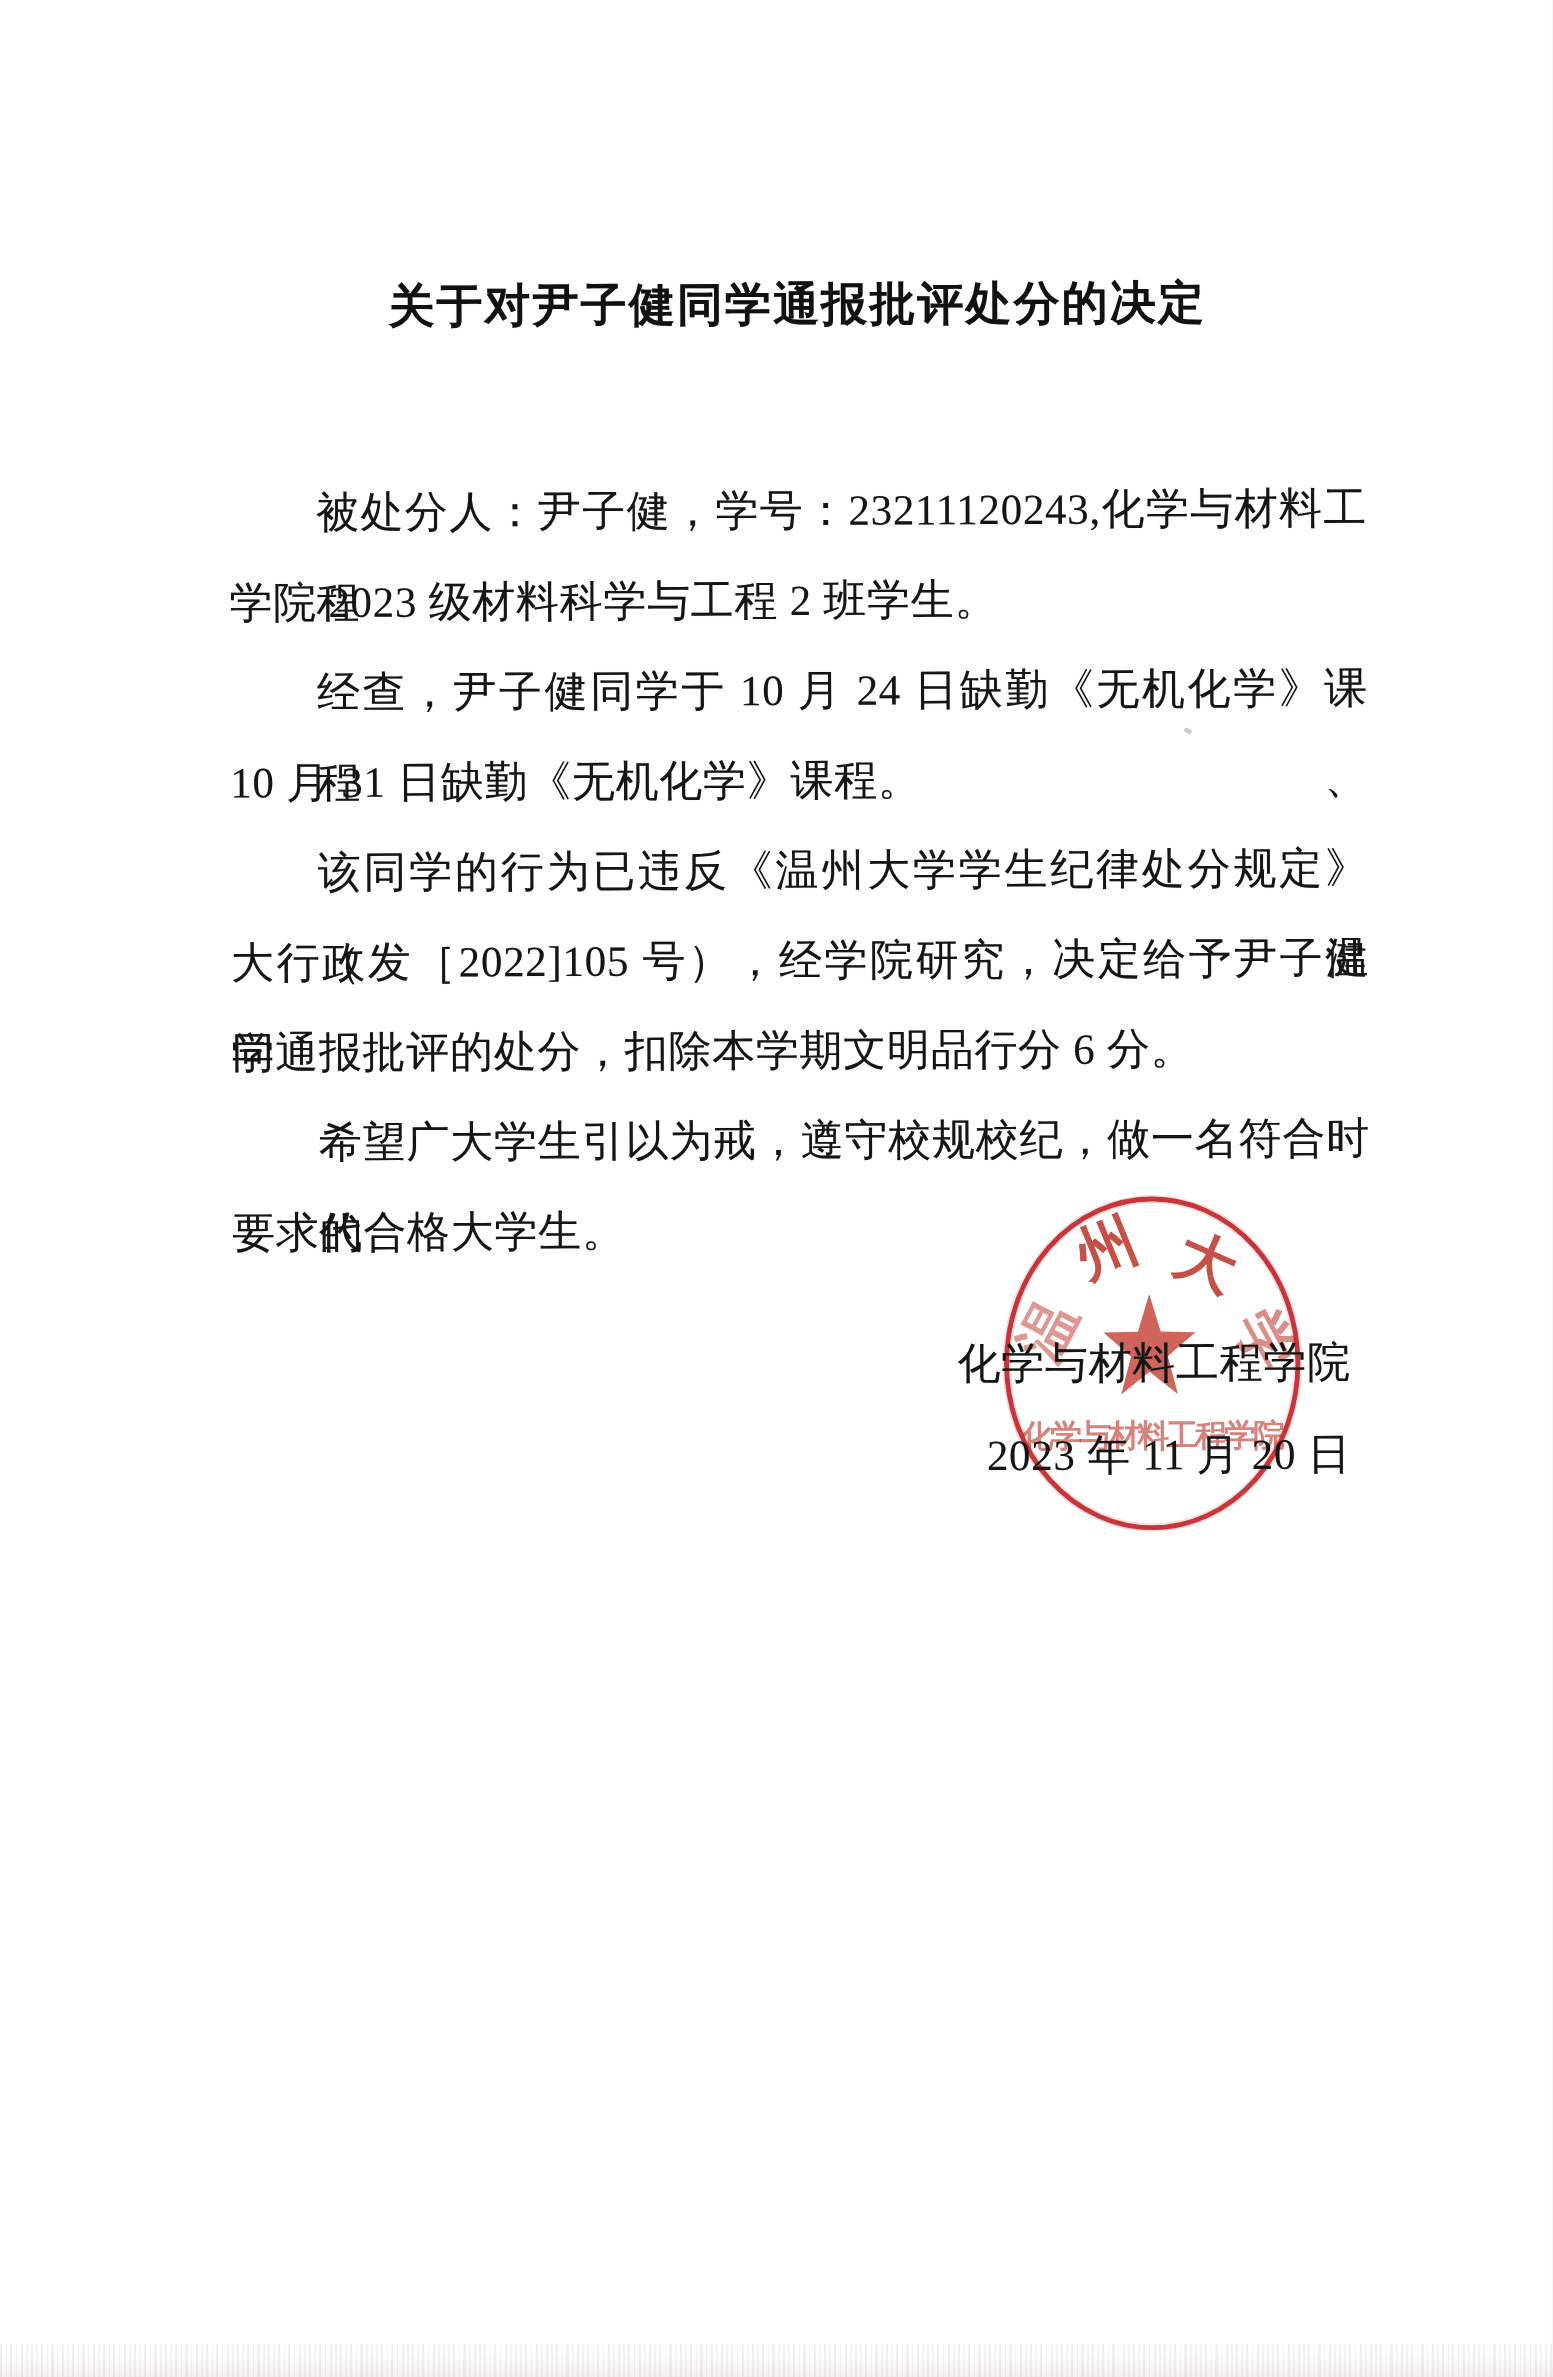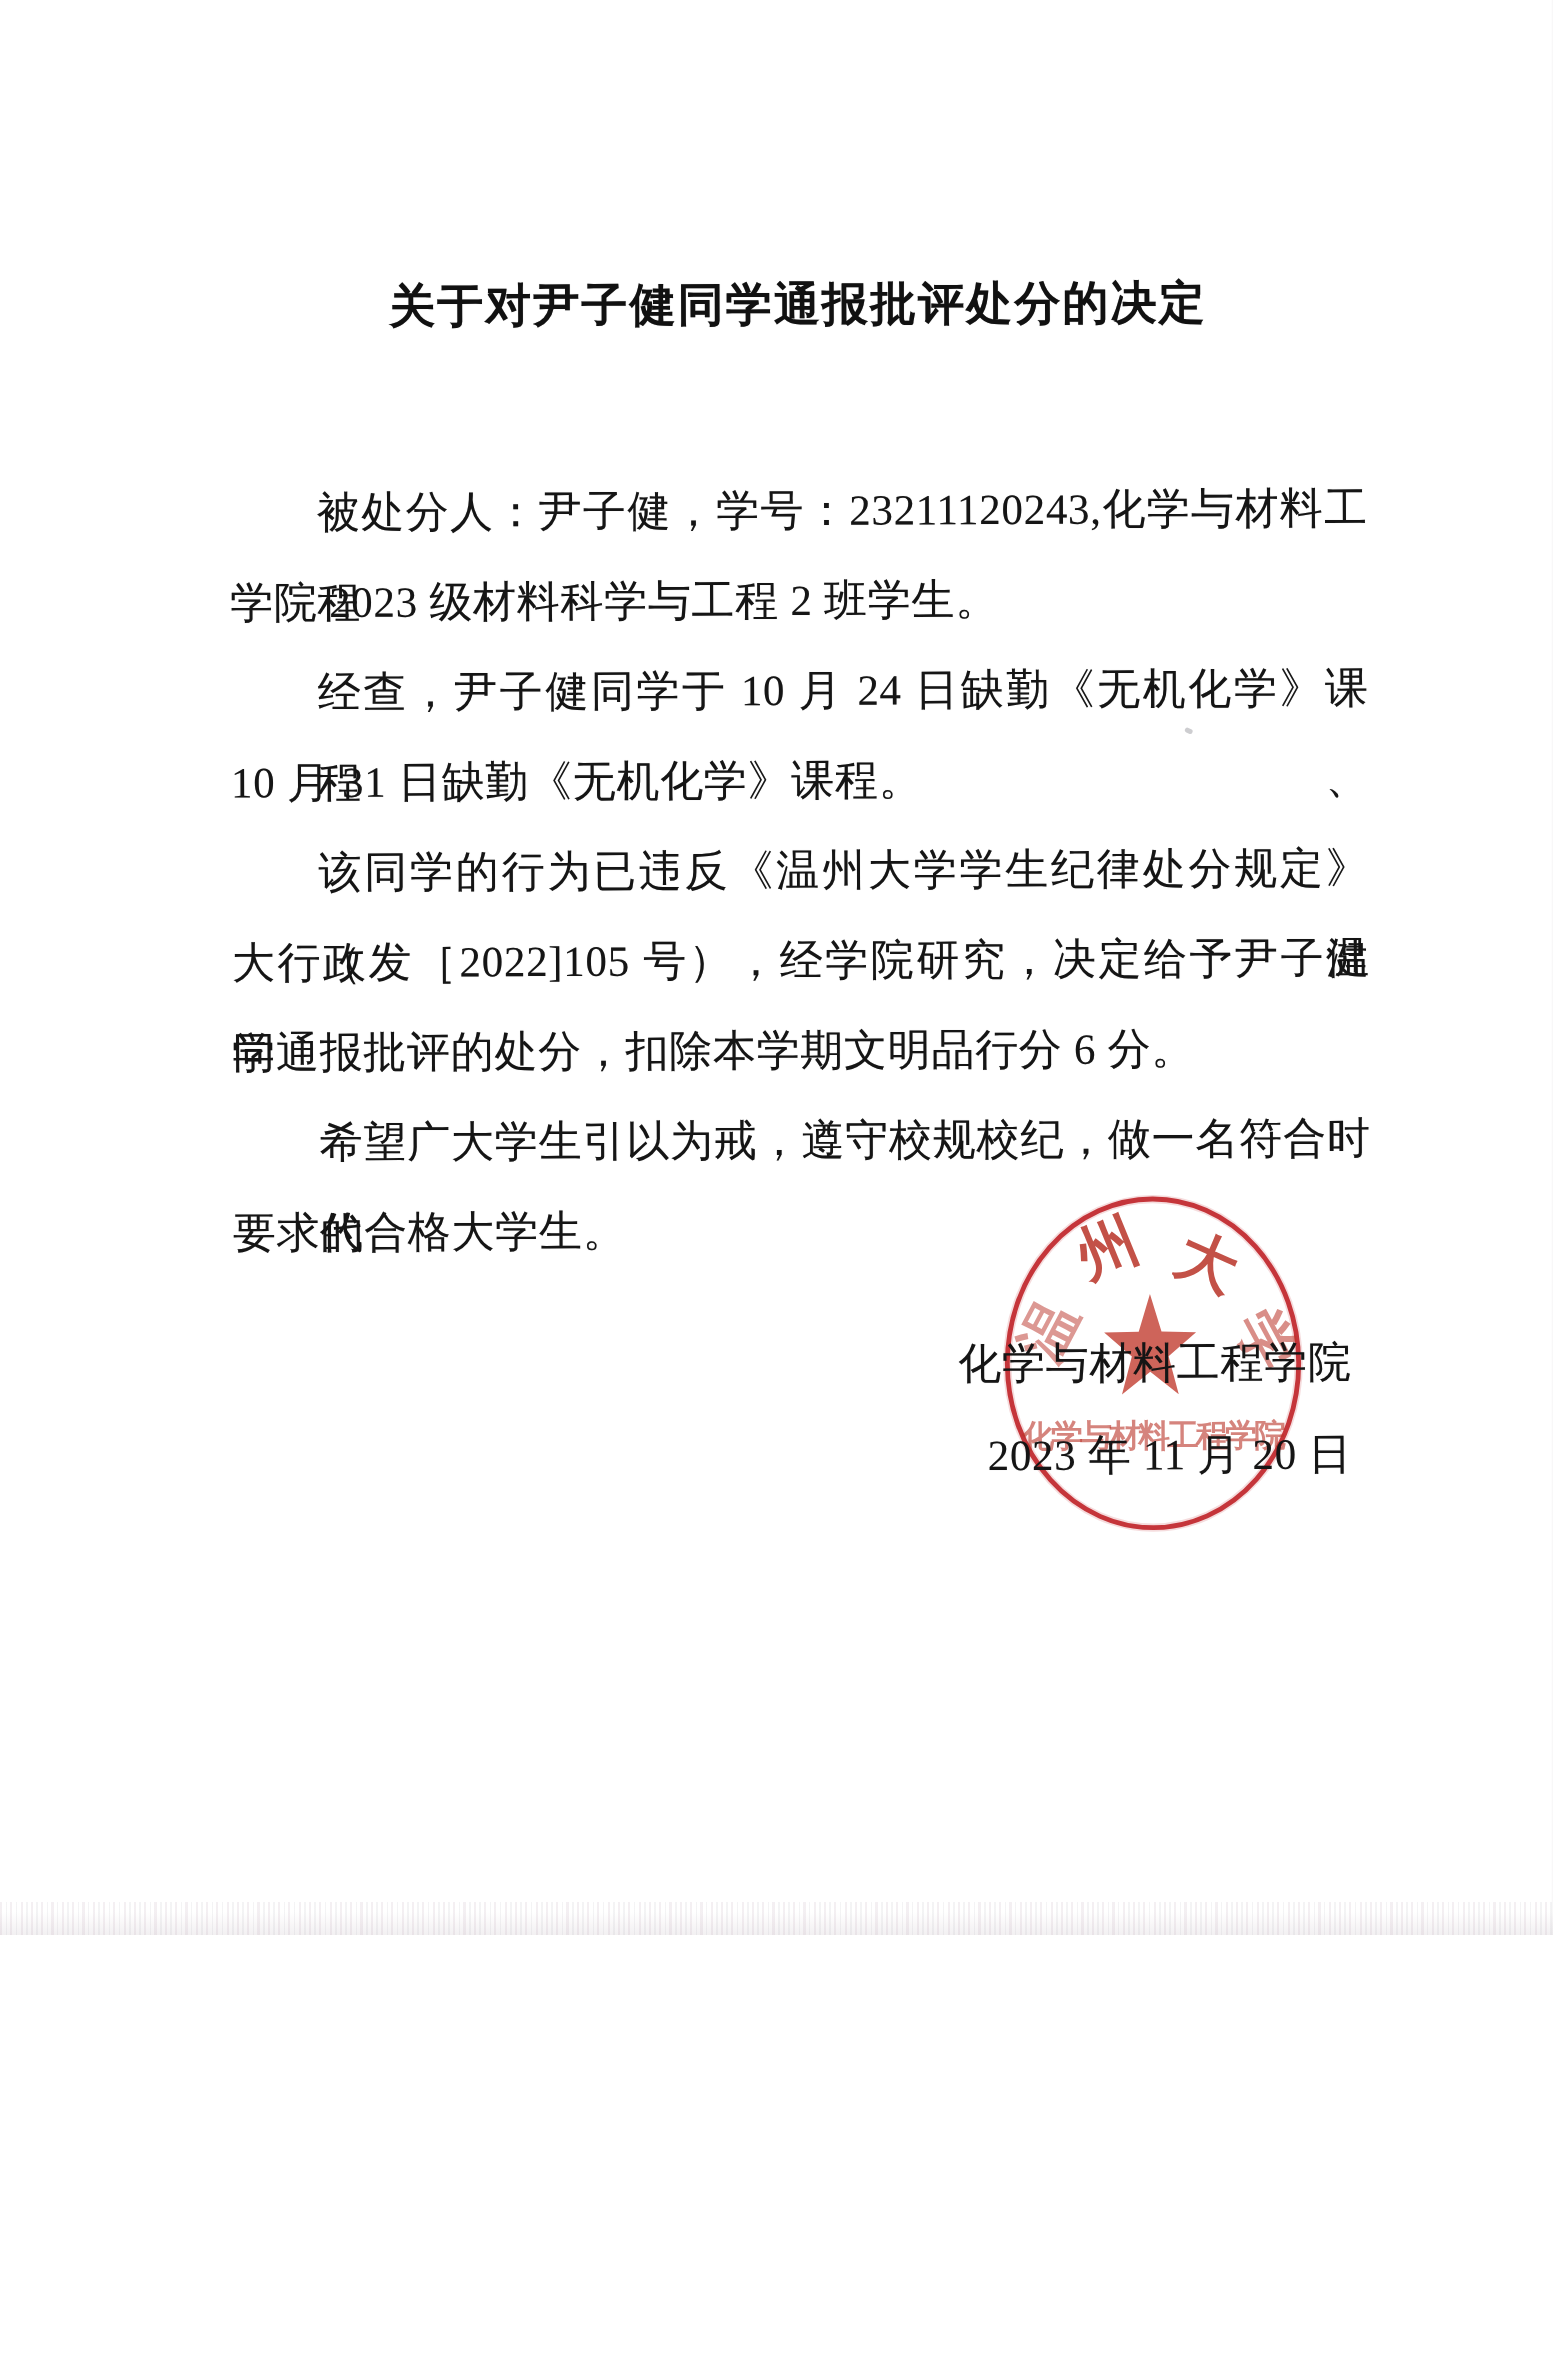--- a/index.html
+++ b/index.html
@@ -1,18 +1,18 @@
 <!DOCTYPE html>
 <html style="font-size:11px"><head>
 <meta charset="utf-8">
 <style>
   html,body{margin:0;padding:0;background:#ffffff;}
   .page{
     position:relative;
-    width:1554px;height:1935px;
+    width:1554px;height:2377px;
     background:#ffffff;
     overflow:hidden;
     font-family:"Liberation Serif","DejaVu Serif",serif;
     color:#161616;
     text-decoration:underline;
   }
   .content{
     position:absolute;inset:0;
     transform:rotate(-0.25deg);
     transform-origin:50% 40%;

